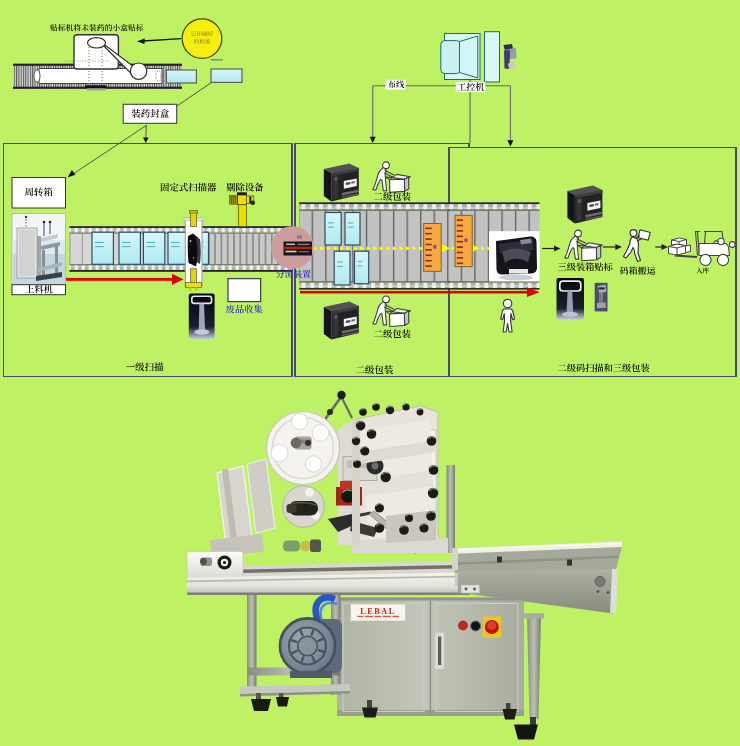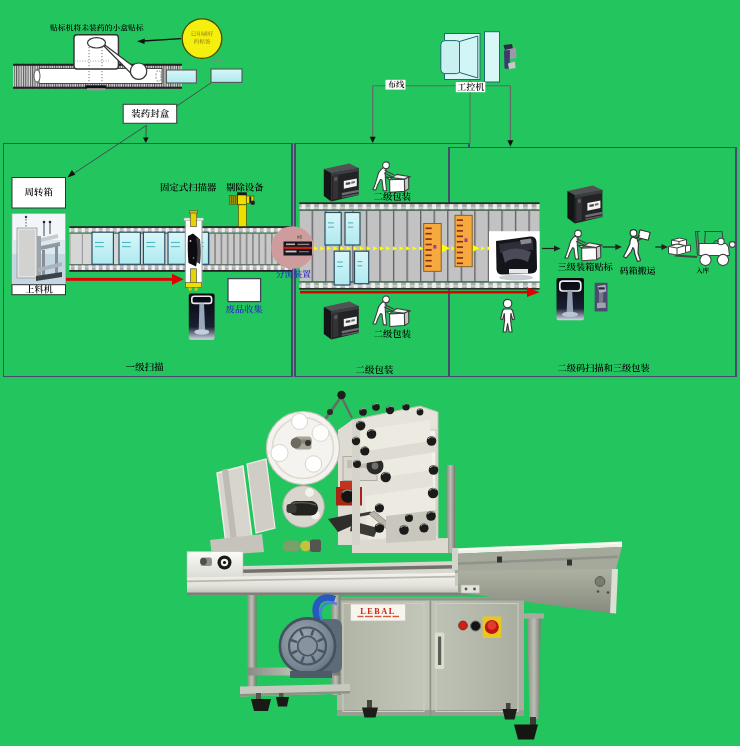--- a/index.html
+++ b/index.html
@@ -1,14 +1,14 @@
 <!DOCTYPE html>
 <html><head><meta charset="utf-8"><style>
 html,body{margin:0;padding:0;background:#fff;}
-#pg{position:relative;width:740px;height:746px;background:#22c55e;overflow:hidden;font-family:"Liberation Sans",sans-serif;}
+#pg{position:relative;width:740px;height:746px;background:#bef264;overflow:hidden;font-family:"Liberation Sans",sans-serif;}
 svg{position:absolute;left:0;top:0;}
 </style></head><body>
 <div id="pg">
     <svg width="740" height="746" viewBox="0 0 740 746">
 <defs>
 <linearGradient id="cy" x1="0" y1="0" x2="0" y2="1">
  <stop offset="0" stop-color="#d8f6f8"></stop>
           <stop offset="1" stop-color="#aeeaf0"></stop>
 </linearGradient>
 <linearGradient id="stG" x1="0" y1="0" x2="0" y2="1">

